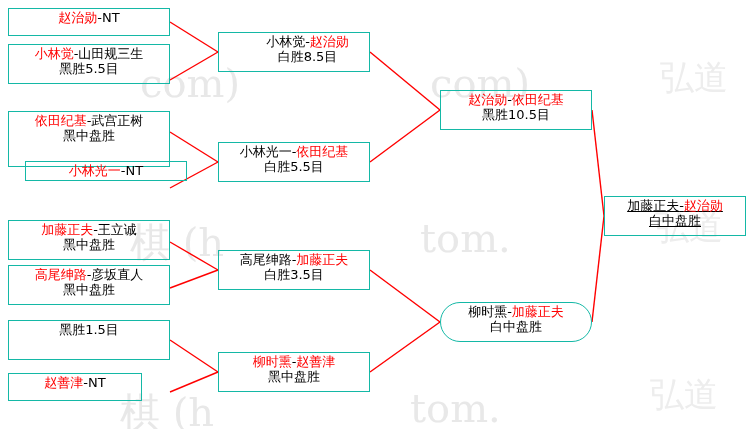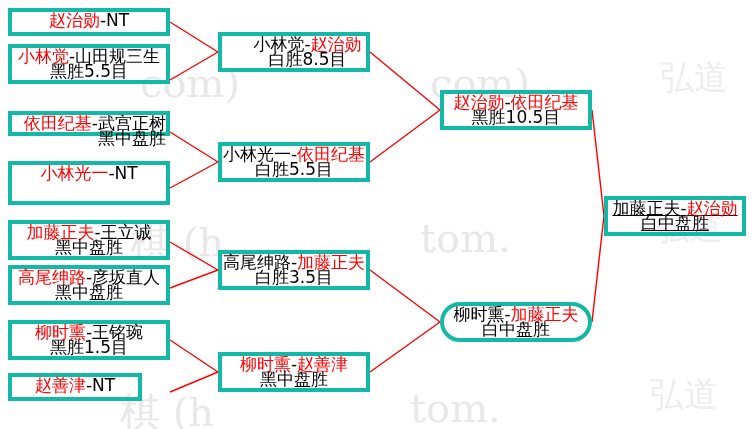--- a/index.html
+++ b/index.html
@@ -44,24 +44,24 @@
     left: 0;
     top: 0;
     width: 755px;
     height: 429px;
     z-index: 1;
     pointer-events: none;
   }
   .box {
     position: absolute;
     box-sizing: border-box;
-    border: 4px solid #14b8a6;
+    border: 1px solid #14b8a6;
     background: transparent;
     text-align: center;
-    font-size: 17px;
+    font-size: 13px;
     line-height: 15px;
     color: #000000;
     z-index: 2;
     padding-top: 1px;
   }
   .box .ln {
     display: block;
     white-space: nowrap;
   }
   .red { color: #ff0000; }
@@ -110,41 +110,40 @@
 
   <div class="box" style="left:8px; top:8px; width:162px; height:28px;">
     <span class="ln"><span class="red">赵治勋</span><span class="blk">-</span><span class="blk">NT</span></span>
   </div>
 
   <div class="box" style="left:8px; top:44px; width:162px; height:40px;">
     <span class="ln"><span class="red">小林觉</span><span class="blk">-</span><span class="blk">山田规三生</span></span>
     <span class="ln blk">黑胜5.5目</span>
   </div>
 
-  <div class="box" style="left:8px; top:111px; width:162px; height:25px;text-align:right;">
+  <div class="box" style="left:8px; top:111px; width:162px; height:56px;">
     <span class="ln"><span class="red">依田纪基</span><span class="blk">-</span><span class="blk">武宫正树</span></span>
     <span class="ln blk">黑中盘胜</span>
   </div>
 
-  <div class="box" style="left:8px; top:161px; width:162px; height:44px;text-align:center;">
+  <div class="box" style="left:25px; top:161px; width:162px; height:20px;text-align:center;">
     <span class="ln"><span class="red">小林光一</span><span class="blk">-</span><span class="blk">NT</span></span>
   </div>
 
   <div class="box" style="left:8px; top:220px; width:162px; height:40px;">
     <span class="ln"><span class="red">加藤正夫</span><span class="blk">-</span><span class="blk">王立诚</span></span>
     <span class="ln blk">黑中盘胜</span>
   </div>
 
   <div class="box" style="left:8px; top:265px; width:162px; height:40px;">
     <span class="ln"><span class="red">高尾绅路</span><span class="blk">-</span><span class="blk">彦坂直人</span></span>
     <span class="ln blk">黑中盘胜</span>
   </div>
 
   <div class="box" style="left:8px; top:320px; width:162px; height:40px;">
-    <span class="ln"><span class="red">柳时熏</span><span class="blk">-</span><span class="blk">王铭琬</span></span>
     <span class="ln blk">黑胜1.5目</span>
   </div>
 
   <div class="box" style="left:8px; top:373px; width:134px; height:28px;">
     <span class="ln"><span class="red">赵善津</span><span class="blk">-</span><span class="blk">NT</span></span>
   </div>
 
   <div class="box" style="left:218px; top:32px; width:152px; height:40px;padding-left:27px;">
     <span class="ln"><span class="blk">小林觉</span><span class="blk">-</span><span class="red">赵治勋</span></span>
     <span class="ln blk">白胜8.5目</span>

